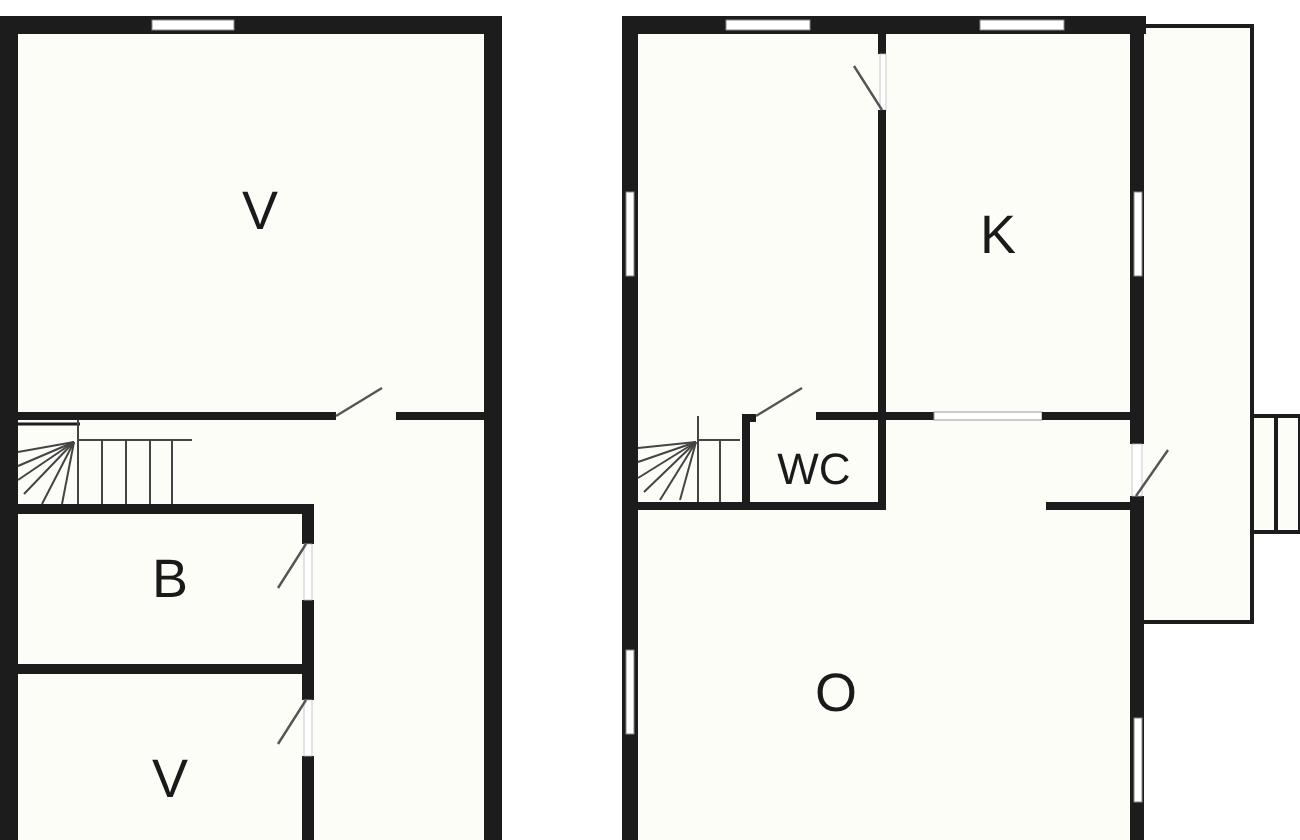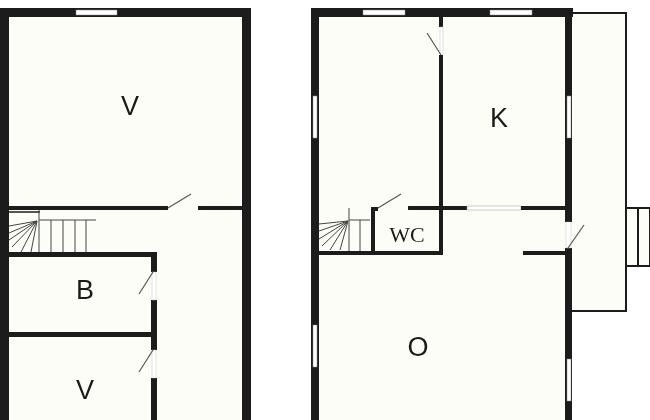--- a/index.html
+++ b/index.html
@@ -7,21 +7,21 @@
     #plan { position: absolute; left: 0; top: 0; }
     .room-label {
       position: absolute;
       font-family: "Liberation Sans", sans-serif;
       font-size: 27px;
       color: #1a1a1a;
       transform: translate(-50%, -50%);
       line-height: 1;
       white-space: nowrap;
     }
-    .room-label.small { font-size: 22px; font-family: Liberation Serif, serif; }
+    .room-label.small { font-size: 22px; }
   </style>
 </head>
 <body>
 
 <svg id="plan" width="650" height="420" viewBox="0 0 650 420" xmlns="http://www.w3.org/2000/svg">
 
   <g>
 
     <rect x="4" y="13" width="242" height="410" fill="#fdfdf8"></rect>
 

